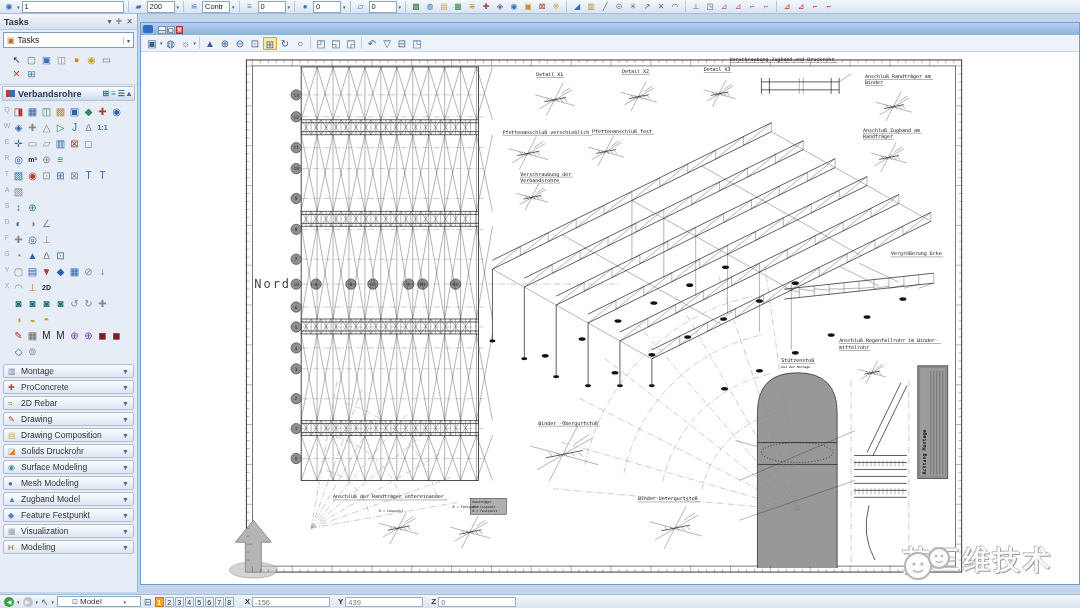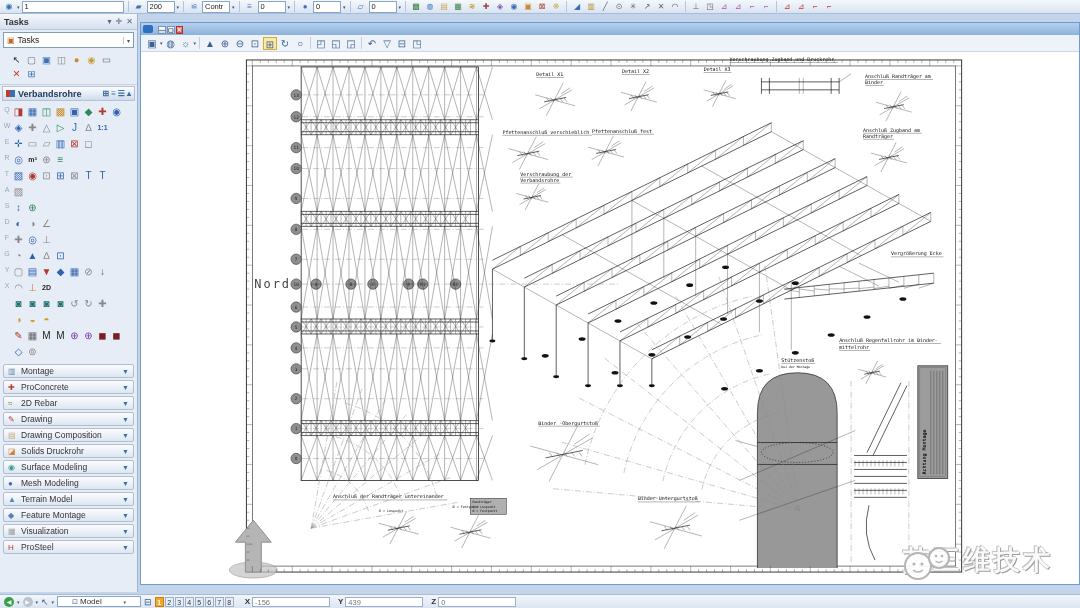--- a/index.html
+++ b/index.html
@@ -351,36 +351,36 @@
           <span>Surface Modeling</span>
           <span class="sec-chev">▼</span>
         </div>
         <div class="section-bar">
           <span class="sec-ico" style="color: rgb(63, 111, 192);">●</span>
           <span>Mesh Modeling</span>
           <span class="sec-chev">▼</span>
         </div>
         <div class="section-bar">
           <span class="sec-ico" style="color: rgb(79, 134, 200);">▲</span>
-          <span>Terrain Model</span>
+          <span>Zugband Model</span>
           <span class="sec-chev">▼</span>
         </div>
         <div class="section-bar">
           <span class="sec-ico" style="color: rgb(90, 127, 191);">◆</span>
-          <span>Feature Montage</span>
+          <span>Feature Festpunkt</span>
           <span class="sec-chev">▼</span>
         </div>
         <div class="section-bar">
           <span class="sec-ico" style="color: rgb(154, 154, 154);">▦</span>
           <span>Visualization</span>
           <span class="sec-chev">▼</span>
         </div>
         <div class="section-bar">
           <span class="sec-ico" style="color: rgb(194, 59, 46);">H</span>
-          <span>ProSteel</span>
+          <span>Modeling</span>
           <span class="sec-chev">▼</span>
         </div>
       </div>
   </div>
 
   <div class="view-window">
     <div class="view-titlebar">
       <span class="vt-appico"></span>
       <span id="winControls"><span class="win-btn">—</span><span class="win-btn">▢</span><span class="win-btn close">✕</span></span>
     </div>

